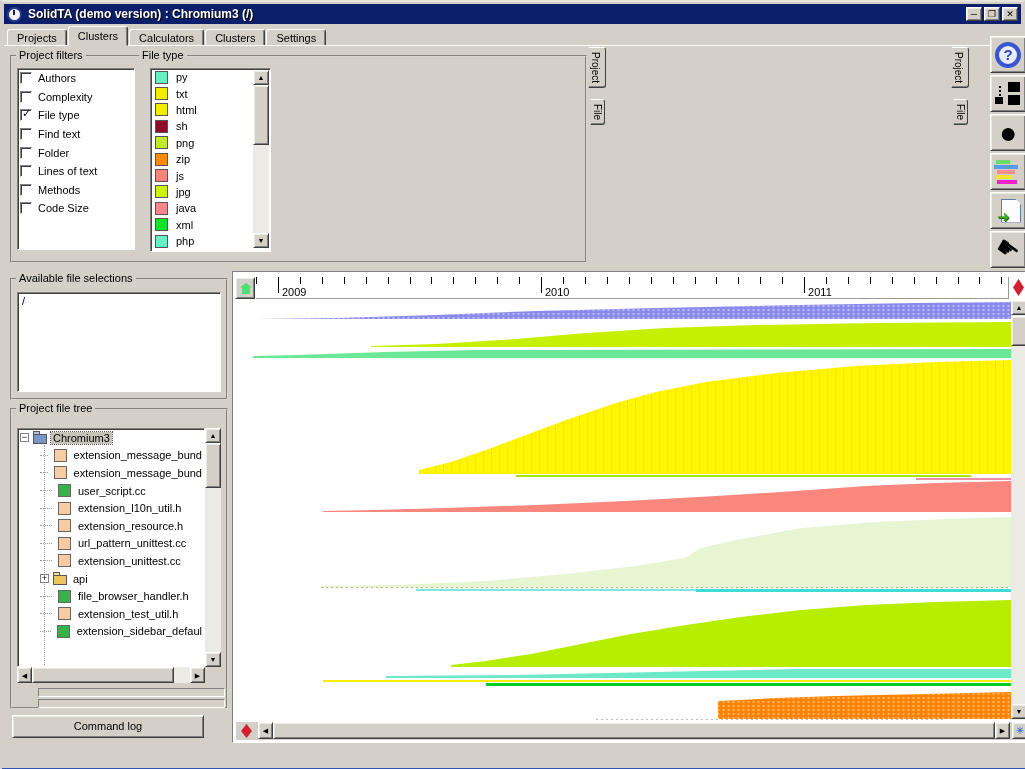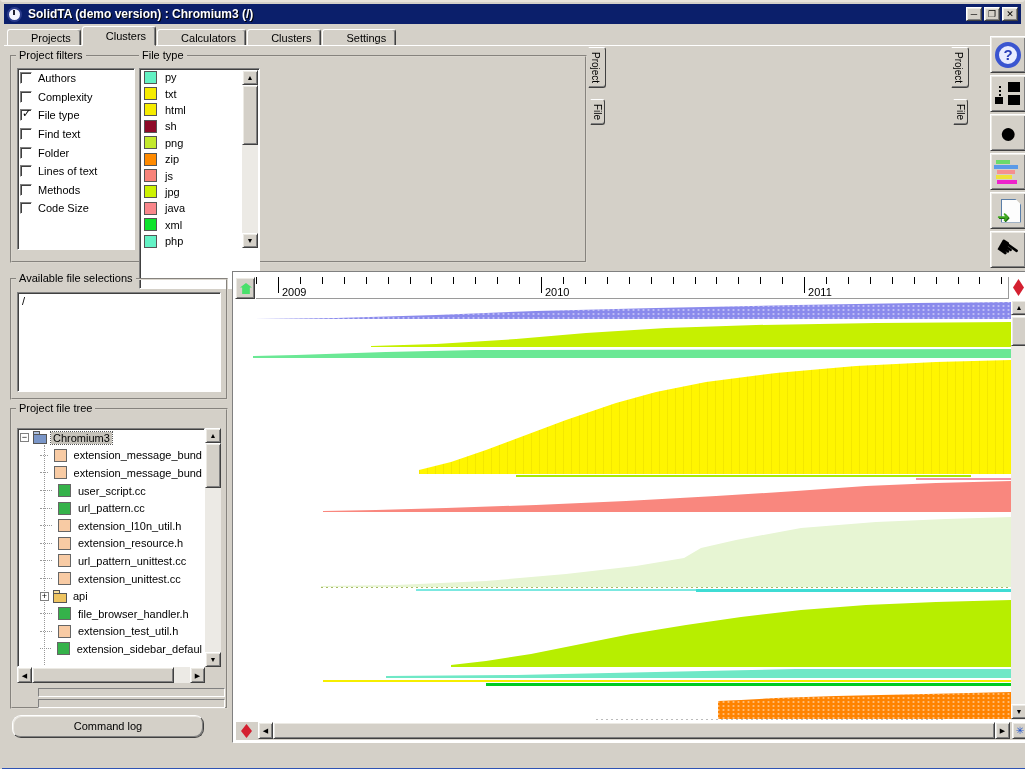--- a/index.html
+++ b/index.html
@@ -22,35 +22,35 @@
   .app-icon:after { content:""; position:absolute; left:4px; top:1px; width:2px; height:5px; background:#223; }
   .title-text { color:#FFF; font-weight:bold; font-size:12px; margin-left:6px; white-space:nowrap;
     text-shadow:1px 1px 0 #000; }
   .win-buttons { margin-left:auto; display:flex; gap:2px; }
   .win-btn { width:16px; height:14px; font-size:9px; line-height:12px; text-align:center;
     font-weight:bold; color:#000; }
 
   
   .tabrow { position:absolute; left:2px; top:24px; right:2px; height:20px; display:flex;
     align-items:flex-end; padding-left:3px; }
-  .tab { height:17px; padding:2px 9px 0 23px; background:#D4D0C8;
+  .tab { height:17px; padding:2px 9px 0 9px; background:#D4D0C8;
     border:1px solid; border-color:#FFFFFF #404040 #D4D0C8 #FFFFFF;
     border-radius:3px 3px 0 0; box-shadow: inset -1px 0 0 #808080; margin-right:1px; }
   .tab.active { height:20px; padding-top:3px; font-size:11px; z-index:2;
     border-bottom-color:#D4D0C8; }
 
   .content { position:absolute; left:2px; top:43px; right:2px; height:699px;
     background:#D4D0C8; border-top:1px solid #FFFFFF; }
 
   
   .gcap { position:absolute; background:#D4D0C8; padding:0 3px; z-index:3; white-space:nowrap; }
 
   .filters-group { position:absolute; left:6px; top:9px; width:577px; height:208px; }
   .filters-list { position:absolute; left:5px; top:11px; width:118px; height:182px; overflow:hidden; }
-  .filetype-list { position:absolute; left:127px; top:11px; width:121px; height:221px; overflow:hidden; }
+  .filetype-list { position:absolute; left:138px; top:11px; width:121px; height:184px; overflow:hidden; }
 
   .chk-row { height:18.6px; display:flex; align-items:center; padding-left:2px; }
   .chk-box { width:12px; height:12px; background:#FFF; border:1px solid;
     border-color:#808080 #FFF #FFF #808080; box-shadow:inset 1px 1px 0 #404040;
     flex:none; position:relative; }
   .chk-box .mark { position:absolute; left:1px; top:-3px; font-size:11px; font-weight:bold; }
   .chk-label { margin-left:6px; }
 
   .ft-row { height:16.4px; display:flex; align-items:center; padding-left:4px; }
   .ft-swatch { width:13px; height:13px; border:1px solid #555; flex:none; }
@@ -108,21 +108,21 @@
   .expandbox { width:9px; height:9px; background:#FFF; border:1px solid #808080; font-size:9px;
     line-height:7px; text-align:center; flex:none; z-index:2; }
   .t-icon { width:13px; height:13px; flex:none; margin:0 5px 0 4px; border:1px solid #666; }
   .t-folder { position:relative; border:none !important; }
   .t-folder .body { position:absolute; left:0; top:3px; width:14px; height:10px; border:1px solid #555; }
   .t-folder .tabp { position:absolute; left:0; top:0; width:7px; height:4px; border:1px solid #555; border-bottom:none; }
   .t-label { padding:0 2px; }
   .bar-strip { position:absolute; left:26px; width:187px; height:9px;
     border:1px solid; border-color:#808080 #FFF #FFF #808080; background:#D4D0C8; }
   .cmd-btn { position:absolute; left:8px; top:669px; width:192px; height:23px;
-    text-align:center; line-height:21px;border-radius:9px; }
+    text-align:center; line-height:21px; }
 
   
   .viz-panel { position:absolute; left:228px; top:225px; width:795px; height:472px;
     border:1px solid; border-color:#808080 #FFF #FFF #808080; background:#FFF; }
   .home-btn { position:absolute; left:2px; top:5px; width:20px; height:22px; text-align:center; }
   .home-house { position:absolute; left:4px; top:5px; width:12px; height:11px; background:#49E06B;
     clip-path:polygon(50% 0,100% 42%,82% 42%,82% 100%,18% 100%,18% 42%,0 42%);
     filter:drop-shadow(0 1px 0 #0A5A20); }
   .ruler { position:absolute; left:23px; top:5px; width:752px; height:22px; background:#FFF;
     border-bottom:1px solid #9A9A9A; overflow:hidden; }
@@ -334,25 +334,20 @@
           </div>
           <div class="tree-row" style="padding-left: 22px;">
             <div class="t-connector"></div>
             <div class="t-icon" style="background: rgb(248, 203, 164);"></div>
             <span class="t-label">extension_message_bund</span>
           </div>
           <div class="tree-row" style="padding-left: 22px;">
             <div class="t-connector"></div>
             <div class="t-icon" style="background: rgb(53, 178, 74);"></div>
             <span class="t-label">user_script.cc</span>
-          </div>
-          <div class="tree-row" style="padding-left: 22px;">
-            <div class="t-connector"></div>
-            <div class="t-icon" style="background: rgb(53, 178, 74);"></div>
-            <span class="t-label">url_pattern.cc</span>
           </div>
           <div class="tree-row" style="padding-left: 22px;">
             <div class="t-connector"></div>
             <div class="t-icon" style="background: rgb(248, 203, 164);"></div>
             <span class="t-label">extension_l10n_util.h</span>
           </div>
           <div class="tree-row" style="padding-left: 22px;">
             <div class="t-connector"></div>
             <div class="t-icon" style="background: rgb(248, 203, 164);"></div>
             <span class="t-label">extension_resource.h</span>

